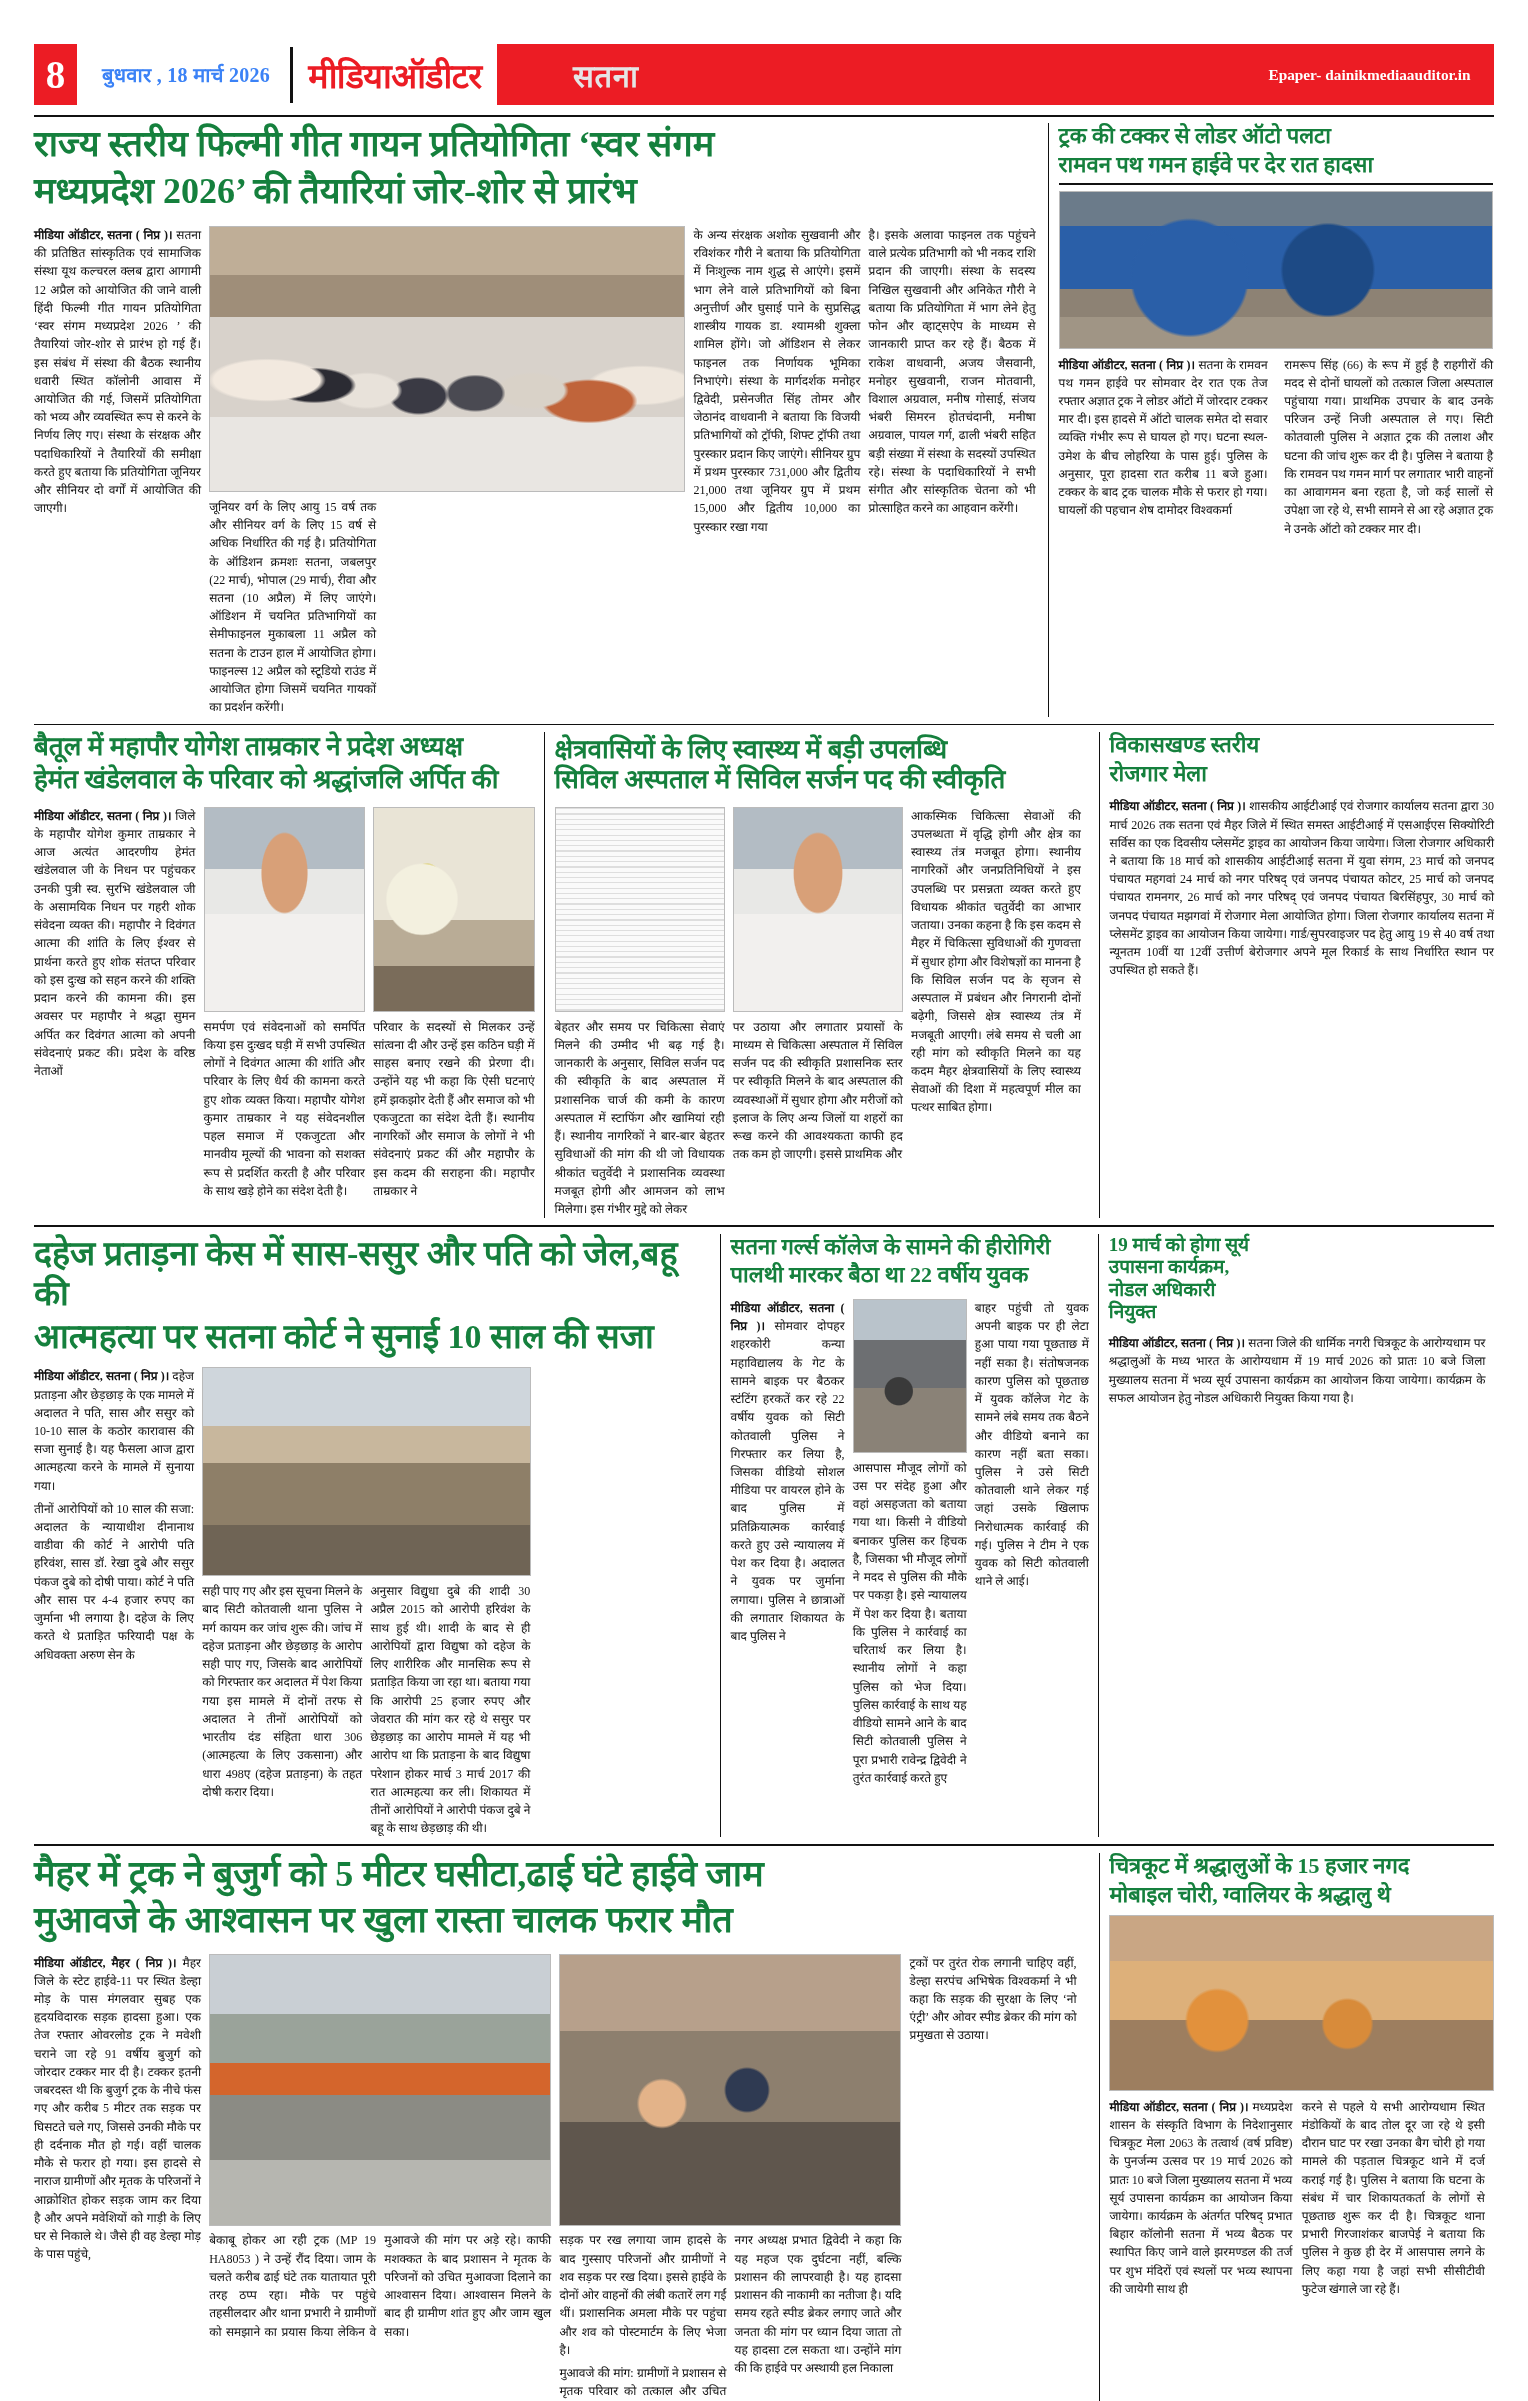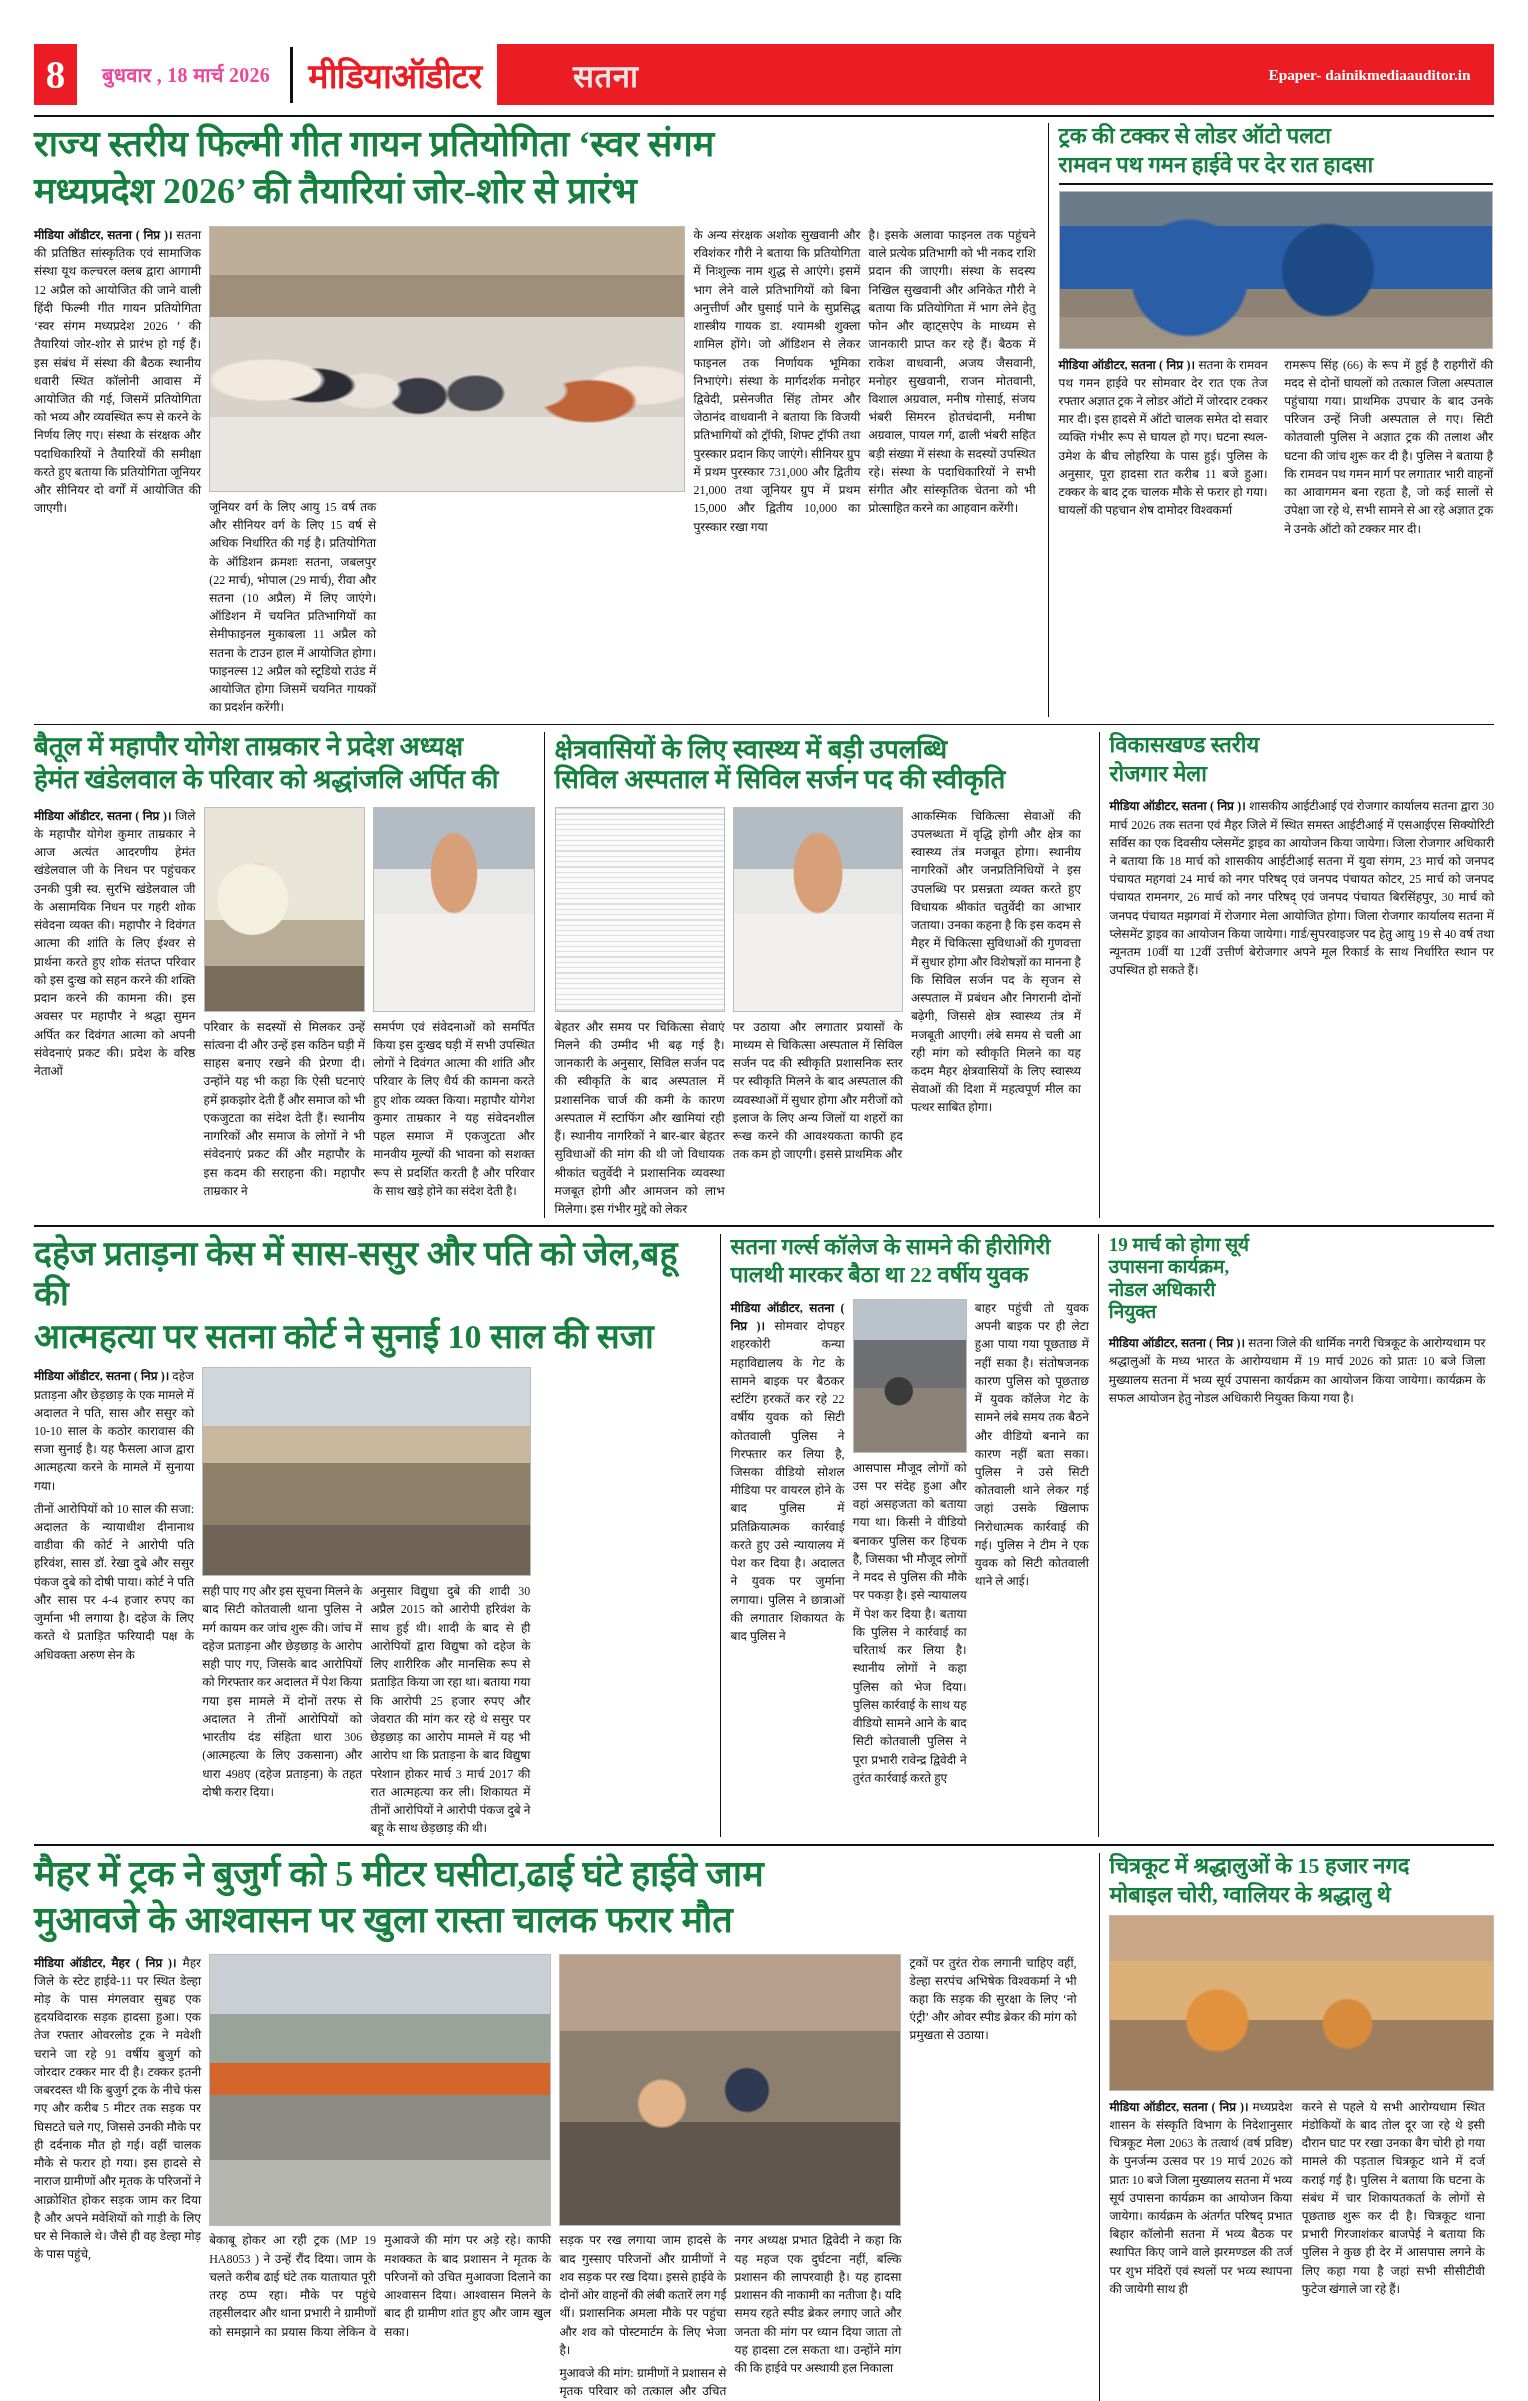--- a/index.html
+++ b/index.html
@@ -47,21 +47,21 @@
     height: 61px;
     align-self: center;
   }
   .mast-date {
     display: flex;
     align-items: center;
     padding-left: 25px;
     padding-right: 20px;
     font-size: 20px;
     font-weight: bold;
-    color: #ec4899;
+    color: #3b82f6;
     letter-spacing: 0.3px;
     height: 61px;
     align-self: center;
   }
   .mast-divider {
     width: 2.9px;
     background: #111;
     height: 56px;
     align-self: center;
   }
@@ -279,26 +279,26 @@
 
     <div style="width:510px; padding-right:9.4px;">
       <div class="sec-head h-lg">बैतूल में महापौर योगेश ताम्रकार ने प्रदेश अध्यक्ष</div>
       <div class="sec-head h-lg" style="margin-top:2.4px;">हेमंत खंडेलवाल के परिवार को श्रद्धांजलि अर्पित की</div>
       <div style="display:flex; gap:8.2px; margin-top:10.6px;">
         <div style="width:163px;">
           <p class="col-text"><span class="byline">मीडिया ऑडीटर, सतना ( निप्र )।</span>
             <span>जिले के महापौर योगेश कुमार ताम्रकार ने आज अत्यंत आदरणीय हेमंत खंडेलवाल जी के निधन पर पहुंचकर उनकी पुत्री स्व. सुरभि खंडेलवाल जी के असामयिक निधन पर गहरी शोक संवेदना व्यक्त की। महापौर ने दिवंगत आत्मा की शांति के लिए ईश्वर से प्रार्थना करते हुए शोक संतप्त परिवार को इस दुःख को सहन करने की शक्ति प्रदान करने की कामना की। इस अवसर पर महापौर ने श्रद्धा सुमन अर्पित कर दिवंगत आत्मा को अपनी संवेदनाएं प्रकट की। प्रदेश के वरिष्ठ नेताओं</span></p>
         </div>
         <div style="width:163px;">
+          <div class="photo ph-person" style="height:205px;"></div>
+          <p class="col-text" style="margin-top:5.9px;">समर्पण एवं संवेदनाओं को समर्पित किया इस दुःखद घड़ी में सभी उपस्थित लोगों ने दिवंगत आत्मा की शांति और परिवार के लिए धैर्य की कामना करते हुए शोक व्यक्त किया। महापौर योगेश कुमार ताम्रकार ने यह संवेदनशील पहल समाज में एकजुटता और मानवीय मूल्यों की भावना को सशक्त रूप से प्रदर्शित करती है और परिवार के साथ खड़े होने का संदेश देती है।</p>
+        </div>
+        <div style="width:163px;">
           <div class="photo ph-tribute" style="height:205px;"></div>
           <p class="col-text" style="margin-top:5.9px;">परिवार के सदस्यों से मिलकर उन्हें सांत्वना दी और उन्हें इस कठिन घड़ी में साहस बनाए रखने की प्रेरणा दी। उन्होंने यह भी कहा कि ऐसी घटनाएं हमें झकझोर देती हैं और समाज को भी एकजुटता का संदेश देती हैं। स्थानीय नागरिकों और समाज के लोगों ने भी संवेदनाएं प्रकट कीं और महापौर के इस कदम की सराहना की। महापौर ताम्रकार ने</p>
-        </div>
-        <div style="width:163px;">
-          <div class="photo ph-person" style="height:205px;"></div>
-          <p class="col-text" style="margin-top:5.9px;">समर्पण एवं संवेदनाओं को समर्पित किया इस दुःखद घड़ी में सभी उपस्थित लोगों ने दिवंगत आत्मा की शांति और परिवार के लिए धैर्य की कामना करते हुए शोक व्यक्त किया। महापौर योगेश कुमार ताम्रकार ने यह संवेदनशील पहल समाज में एकजुटता और मानवीय मूल्यों की भावना को सशक्त रूप से प्रदर्शित करती है और परिवार के साथ खड़े होने का संदेश देती है।</p>
         </div>
       </div>
     </div>
 
     <div class="vrule"></div>
 
     <div style="width:554px; padding:0 9.4px;">
       <div class="sec-head h-lg" style="margin-top:2.4px;">क्षेत्रवासियों के लिए स्वास्थ्य में बड़ी उपलब्धि</div>
       <div class="sec-head h-lg">सिविल अस्पताल में सिविल सर्जन पद की स्वीकृति</div>
       <div style="display:flex; gap:8.2px; margin-top:10.6px;">

